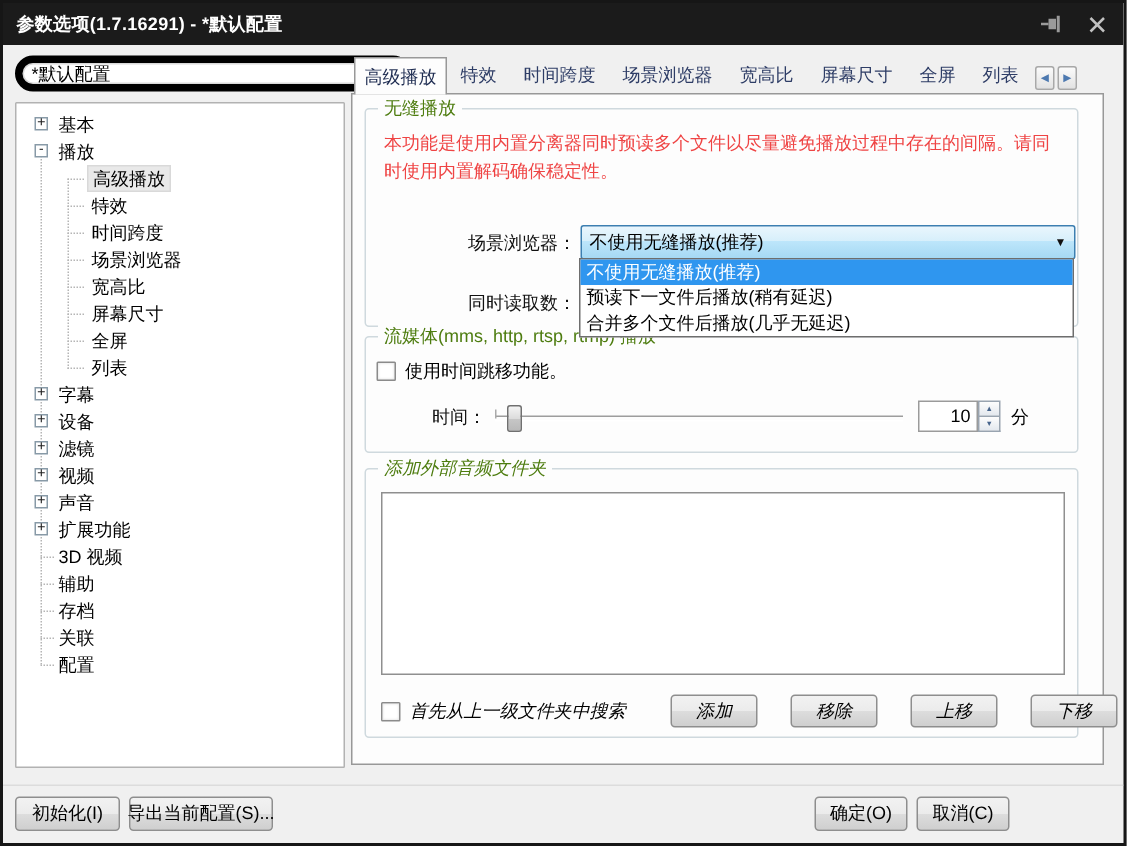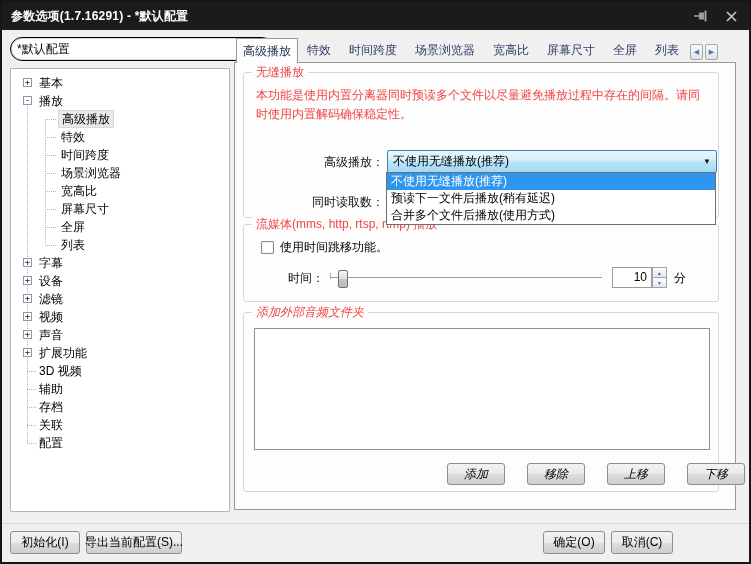--- a/index.html
+++ b/index.html
@@ -24,21 +24,21 @@
     display: flex; align-items: center;
     padding: 0 10px 0 9px;
   }
   .titlebar .title { color: #fff; font-weight: bold; font-size: 12px; letter-spacing: .2px; }
   .titlebar .tb-icons { margin-left: auto; display: flex; gap: 14px; align-items: center; }
   .tb-btn { width: 16px; height: 16px; display: flex; align-items: center; justify-content: center; cursor: default; }
   
   .profile-combo {
     position: absolute; left: 8px; top: 35px; width: 264px; height: 24px;
     background: #fff;
-    border: 1px solid #000000;
+    border: 5px solid #000000;
     border-radius: 12px;
     display: flex; align-items: center;
     padding: 0 6px;
     box-shadow: 0 0 0 1px #d9d9d9 inset;
   }
   .profile-combo .arrow { margin-left: auto; font-size: 8px; color: #1a1a1a; }
   
   .tabbar {
     position: absolute; left: 234px; top: 36px; width: 452px; height: 25px;
     display: flex; align-items: flex-end;
@@ -82,21 +82,21 @@
   .main-panel {
     position: absolute; left: 232px; top: 60px; width: 502px; height: 448px;
     background: #fdfdfd; border: 1px solid #989898;
   }
   .group {
     position: absolute; left: 8px; width: 476px;
     border: 1px solid #cfd9de; border-radius: 3px;
   }
   .group > .legend {
     position: absolute; top: -9px; left: 8px;
-    background: #fdfdfd; padding: 0 4px; color: #ef4444; white-space: nowrap;
+    background: #fdfdfd; padding: 0 4px; color: #4d7c0f; white-space: nowrap;
   }
   .g1 { top: 9px;  height: 146px; }
   .g2 { top: 161px; height: 78px; }
   .g3 { top: 249px; height: 180px; font-style: italic; }
   .desc { position: absolute; left: 12px; top: 13px; width: 454px; line-height: 19px; color: #ef4444; }
   .row-label { position: absolute; text-align: right; color: #111; }
   .combo {
     position: absolute; left: 143px; top: 77px; width: 330px; height: 23px;
     background: linear-gradient(#e9f6fd, #d7effb 45%, #bde6fb 46%, #a6d9f4);
     border: 1px solid #3c7fb1; border-radius: 2px;
@@ -287,56 +287,60 @@
       <span class="tstub" style="left:16px; top:9px; width:9px;"></span>
       <span class="tlabel">配置</span>
     </div>
   </div>
 
   <div class="main-panel">
 
     <div class="group g1">
       <span class="legend">无缝播放</span>
       <div class="desc">本功能是使用内置分离器同时预读多个文件以尽量避免播放过程中存在的间隔。请同时使用内置解码确保稳定性。</div>
-      <span class="row-label" style="left:0; top:81px; width:140px;">高级播放：</span>
+      <span class="row-label" style="left:0; top:81px; width:140px;">场景浏览器：</span>
       <div class="combo">
         <span>不使用无缝播放(推荐)</span>
         <span class="arrow">▼</span>
       </div>
       <span class="row-label" style="left:0; top:121px; width:140px;">同时读取数：</span>
     </div>
 
     <div class="droplist">
       <div class="dropitem selected">不使用无缝播放(推荐)</div>
       <div class="dropitem">预读下一文件后播放(稍有延迟)</div>
-      <div class="dropitem">合并多个文件后播放(使用方式)</div>
+      <div class="dropitem">合并多个文件后播放(几乎无延迟)</div>
     </div>
 
     <div class="group g2">
       <span class="legend">流媒体(mms, http, rtsp, rtmp) 播放</span>
-      <div class="cbrow" style="left:17px; top:14px;">
+      <div class="cbrow" style="left:7px; top:14px;">
         <span class="checkbox"></span>
         <span>使用时间跳移功能。</span>
       </div>
       <span class="row-label" style="left:6px; top:45px; width:74px;">时间：</span>
       <div class="slider-track">
         <span class="slider-tick"></span>
         <span class="slider-thumb"></span>
       </div>
       <div class="numfield">10</div>
       <div class="spin">
         <span class="spin-btn">▲</span>
         <span class="spin-btn">▼</span>
       </div>
       <span class="unit">分</span>
     </div>
 
     <div class="group g3">
       <span class="legend">添加外部音频文件夹</span>
       <div class="listbox"></div>
+      <div class="cbrow" style="left:10px; top:153px;">
+        <span class="checkbox"></span>
+        <span>首先从上一级文件夹中搜索</span>
+      </div>
       <div class="g3-buttons">
         <span class="btn">添加</span>
         <span class="btn">移除</span>
         <span class="btn">上移</span>
         <span class="btn">下移</span>
       </div>
     </div>
 
   </div>
 

